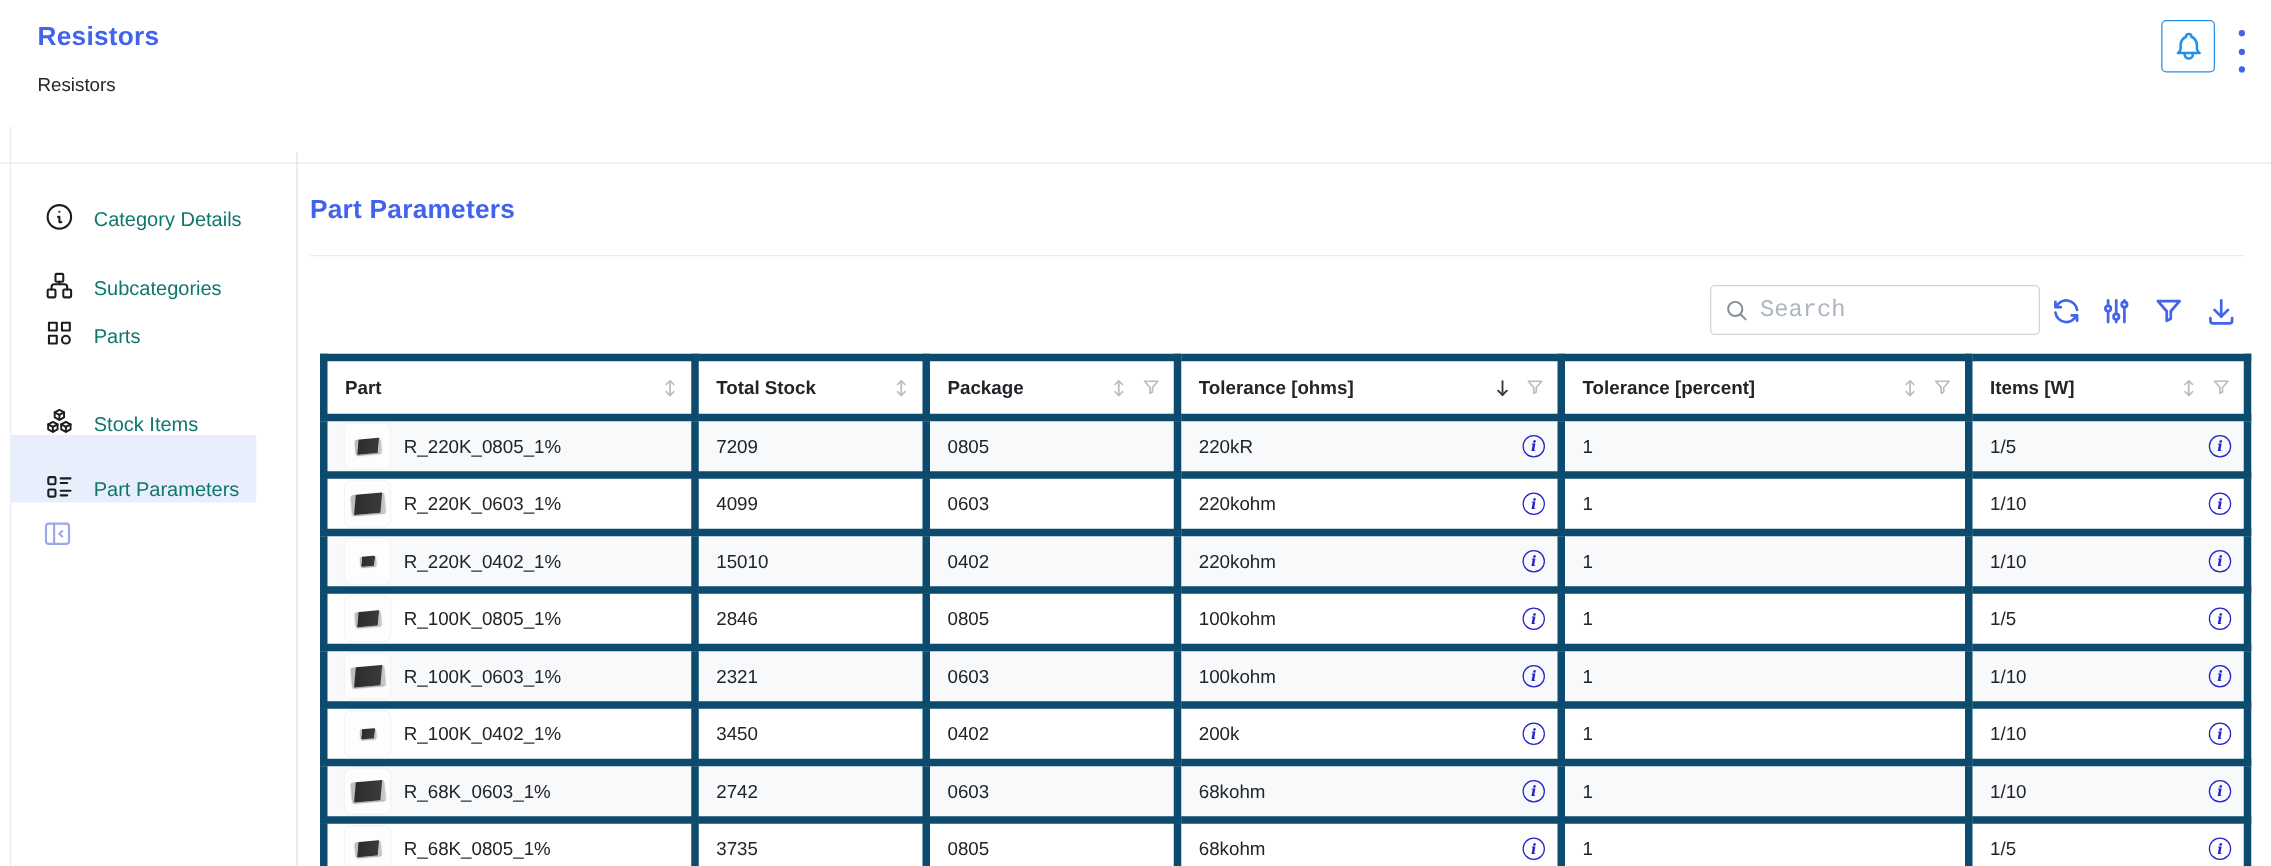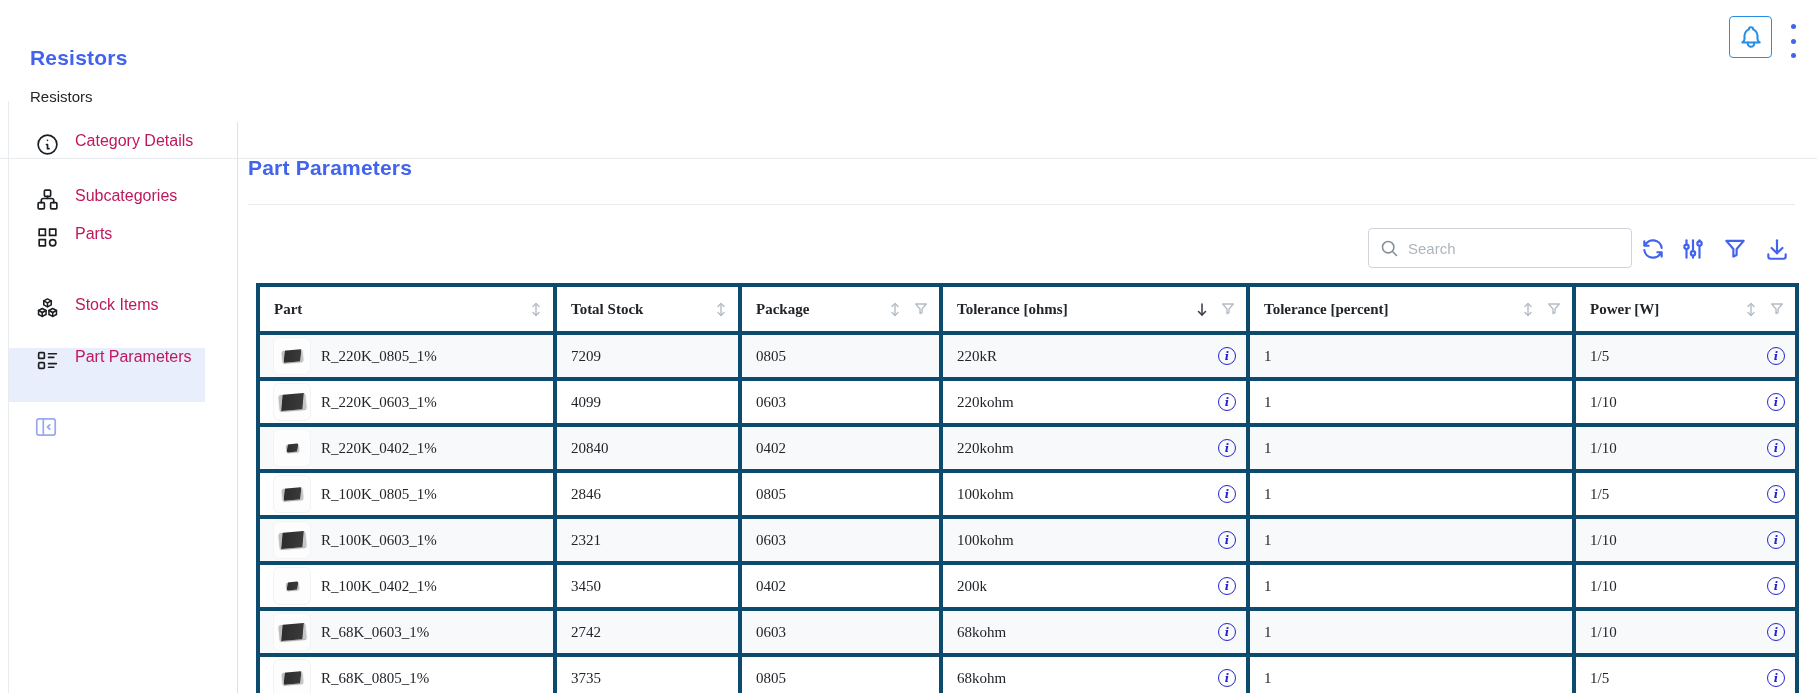--- a/index.html
+++ b/index.html
@@ -2,52 +2,52 @@
 <html><head>
 <meta charset="utf-8">
 <style>
   * { margin:0; padding:0; box-sizing:border-box; }
   html,body { width:1817px; height:693px; }
   body {
     position:relative; background:#ffffff; overflow:hidden;
     font-family:"Liberation Sans", sans-serif; color:#212529;
   }
   
-  .app-header { position:absolute; left:0; top:0; width:1817px; height:131px; background:#fff; border-bottom:1px solid #e9ecef;margin-top:28px; }
+  .app-header { position:absolute; left:0; top:0; width:1817px; height:131px; background:#fff; border-bottom:1px solid #e9ecef; }
   .page-title { position:absolute; left:30px; top:18px; font-size:21px; font-weight:bold; color:#4263eb; letter-spacing:.2px; }
   .breadcrumb { position:absolute; left:30px; top:60px; font-size:15px; color:#25262b; }
   .bell-btn { position:absolute; left:1729px; top:16px; width:43px; height:42px; border:1px solid #2590e6; border-radius:4px;
     background:#fff; display:flex; align-items:center; justify-content:center; cursor:pointer; }
   .dots-btn { position:absolute; left:1784px; top:24px; width:18px; height:34px; display:flex; flex-direction:column;
     align-items:center; justify-content:space-between; cursor:pointer; }
   .dots-btn i { width:5px; height:5px; border-radius:50%; background:#4263eb; }
   
   .left-edge { position:absolute; left:8px; top:101px; height:592px; border-left:1px solid #e9ecef; }
   .sidebar-divider { position:absolute; left:237px; top:122px; height:571px; border-left:1px solid #dee2e6; }
   
-  .sidebar-item { position:absolute; left:9px; width:196px; height:54px; display:flex; align-items:flex-start;
-    padding-left:26px; font-size:16px; color:#be185d; cursor:pointer; }
+  .sidebar-item { position:absolute; left:9px; width:196px; height:54px; display:flex; align-items:flex-end;
+    padding-left:26px; font-size:16px; color:#0f766e; cursor:pointer; }
   .sidebar-item .nav-ic { width:25px; height:25px; margin-right:15px; flex:0 0 auto; color:#1b1e21; }
   .sidebar-item.active { background:#e9eefc; }
   .collapse-btn { position:absolute; left:33px; top:414px; width:26px; height:26px; color:#9aa8ef; cursor:pointer; }
   
   .panel-title { position:absolute; left:248px; top:156px; font-size:21px; font-weight:bold; color:#4263eb; letter-spacing:.2px; }
   .panel-rule { position:absolute; left:248px; top:204px; width:1547px; border-top:1px solid #e9ecef; }
   
   .search-box { position:absolute; left:1368px; top:228px; width:264px; height:40px; border:1px solid #ced4da; border-radius:4px;
     background:#fff; display:flex; align-items:center; padding:0 10px; }
   .search-box svg { flex:0 0 auto; margin-right:8px; }
-  .search-box input { border:none; outline:none; width:100%; font-size:15px; font-family:Liberation Sans, sans-serif; color:#495057; background:transparent; }
+  .search-box input { border:none; outline:none; width:100%; font-size:19px; font-family:Liberation Mono, monospace; color:#495057; background:transparent; }
   .search-box input::placeholder { color:#adb5bd; }
   .tool-btn { position:absolute; top:236px; width:26px; height:26px; color:#4263eb; cursor:pointer; }
   .tool-refresh { left:1640px; } .tool-adjust { left:1680px; } .tool-filter { left:1722px; } .tool-download { left:1764px; }
   
   .table-wrap { position:absolute; left:256px; top:283px; width:1539px; }
   table { border-collapse:collapse; table-layout:fixed; width:1539px; font-size:15px; color:#212529; }
-  th, td { border:4px solid #0c4a6e; padding:0 10px 0 14px; overflow:hidden; white-space:nowrap;font-family:Liberation Serif, serif; }
+  th, td { border:6px solid #0c4a6e; padding:0 10px 0 14px; overflow:hidden; white-space:nowrap; }
   th { height:48px; text-align:left; font-weight:bold; background:#fff; }
   td { height:46px; }
   tbody tr:nth-child(odd) td { background:#f8f9fa; }
   tbody tr:nth-child(even) td { background:#ffffff; }
   .th-inner { display:flex; align-items:center; justify-content:space-between; }
   .th-icons { display:flex; align-items:center; gap:11px; flex:0 0 auto; margin-left:6px; }
   .cell-flex { display:flex; align-items:center; justify-content:space-between; }
   .part-cell { display:flex; align-items:center; }
   .thumb { width:36px; height:36px; border-radius:5px; background:#fdfdfd; box-shadow:0 0 0 1px #f1f3f5;
     display:flex; align-items:center; justify-content:center; margin-right:11px; flex:0 0 auto; }
@@ -293,21 +293,21 @@
           <span>
                   <svg width="16" height="16" viewBox="0 0 24 24" fill="none" stroke="#b6bcc4" stroke-width="2" stroke-linejoin="round">
                     <path d="M4 4.5h16l-6.5 7.5v5.5l-3 1.5v-7z"></path>
                   </svg>
                 </span>
         </span>
       </div>
           </th>
       <th>
             <div class="th-inner">
-        <span>Power [W]</span>
+        <span>Items [W]</span>
         <span class="th-icons">
           <span>
                   <svg width="14" height="17" viewBox="0 0 14 17" fill="none" stroke="#b6bcc4" stroke-width="1.4" stroke-linecap="round" stroke-linejoin="round">
                     <path d="M7 3v11"></path>
                     <path d="M4 5.6l3 -3l3 3"></path>
                     <path d="M4 11.4l3 3l3 -3"></path>
                   </svg>
                 </span>
           <span>
                   <svg width="16" height="16" viewBox="0 0 24 24" fill="none" stroke="#b6bcc4" stroke-width="2" stroke-linejoin="round">
@@ -372,21 +372,21 @@
     </tr>
     <tr>
       <td>
             <div class="part-cell">
               <span class="thumb">
                 <span class="chip chip-0402"></span>
               </span>
               <span>R_220K_0402_1%</span>
             </div>
           </td>
-      <td><span>20840</span></td>
+      <td><span>15010</span></td>
       <td><span>0402</span></td>
       <td>
             <div class="cell-flex">
               <span>220kohm</span>
               <span class="info-icon"></span>
             </div>
           </td>
       <td><span>1</span></td>
       <td>
             <div class="cell-flex">

